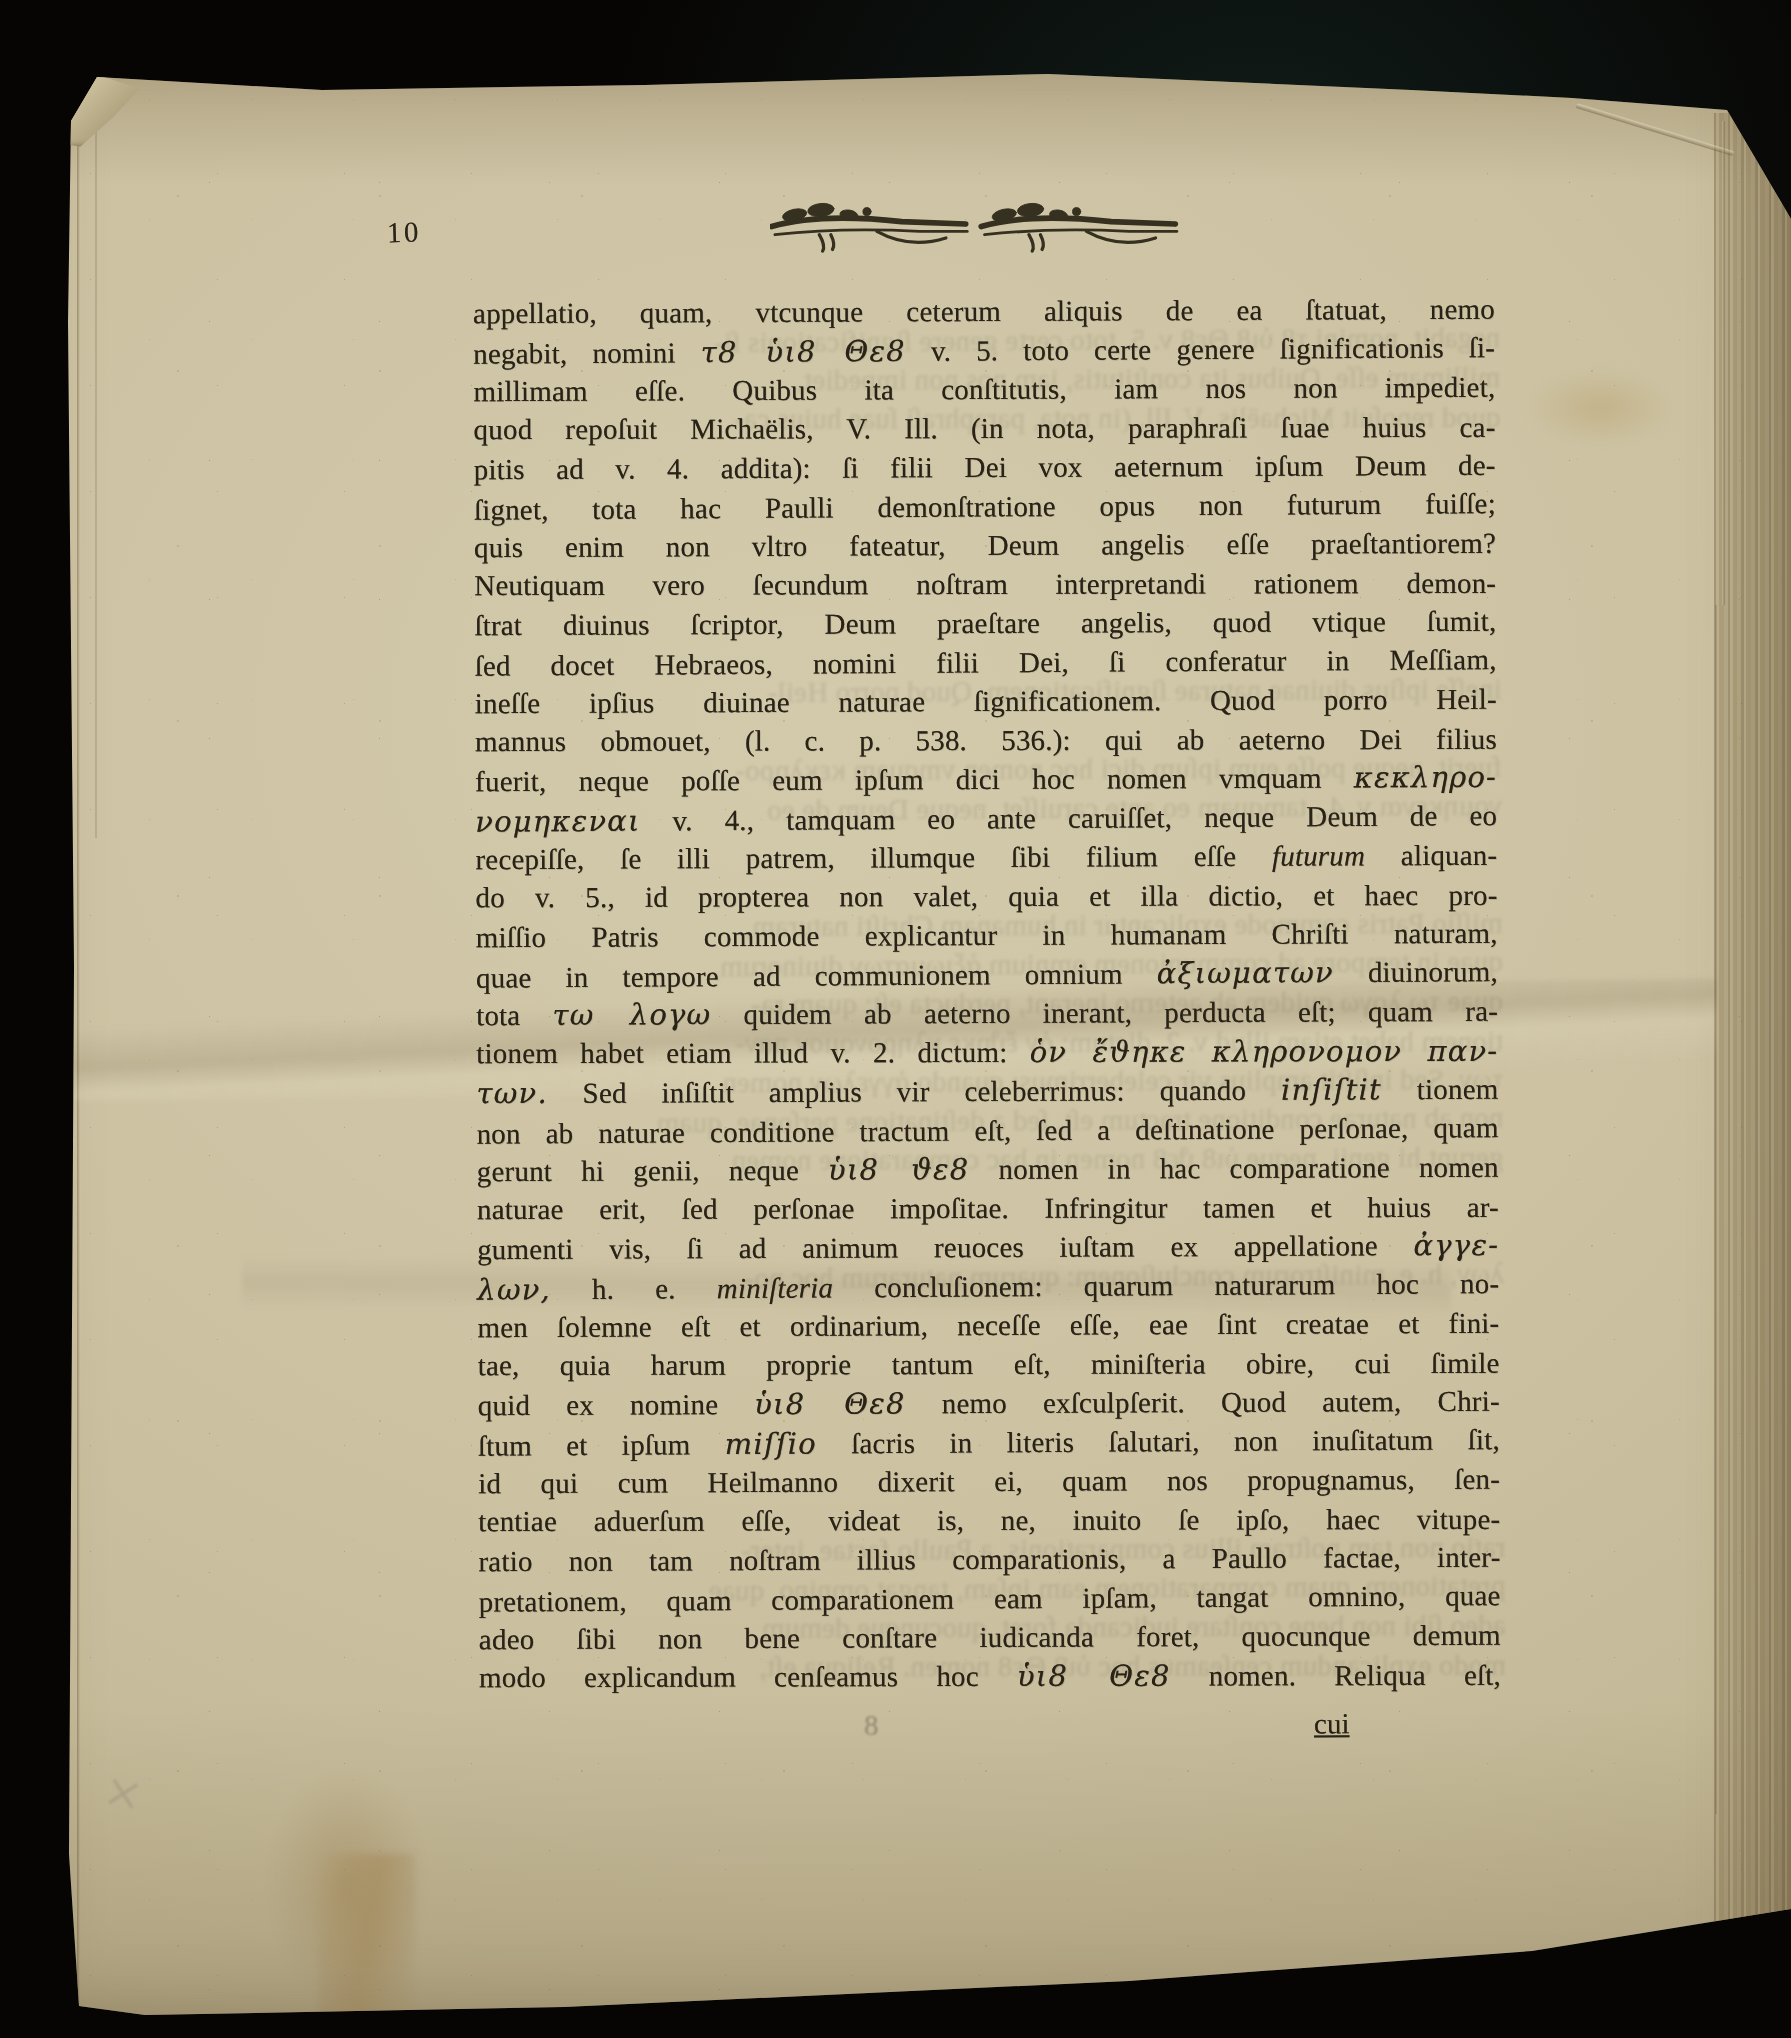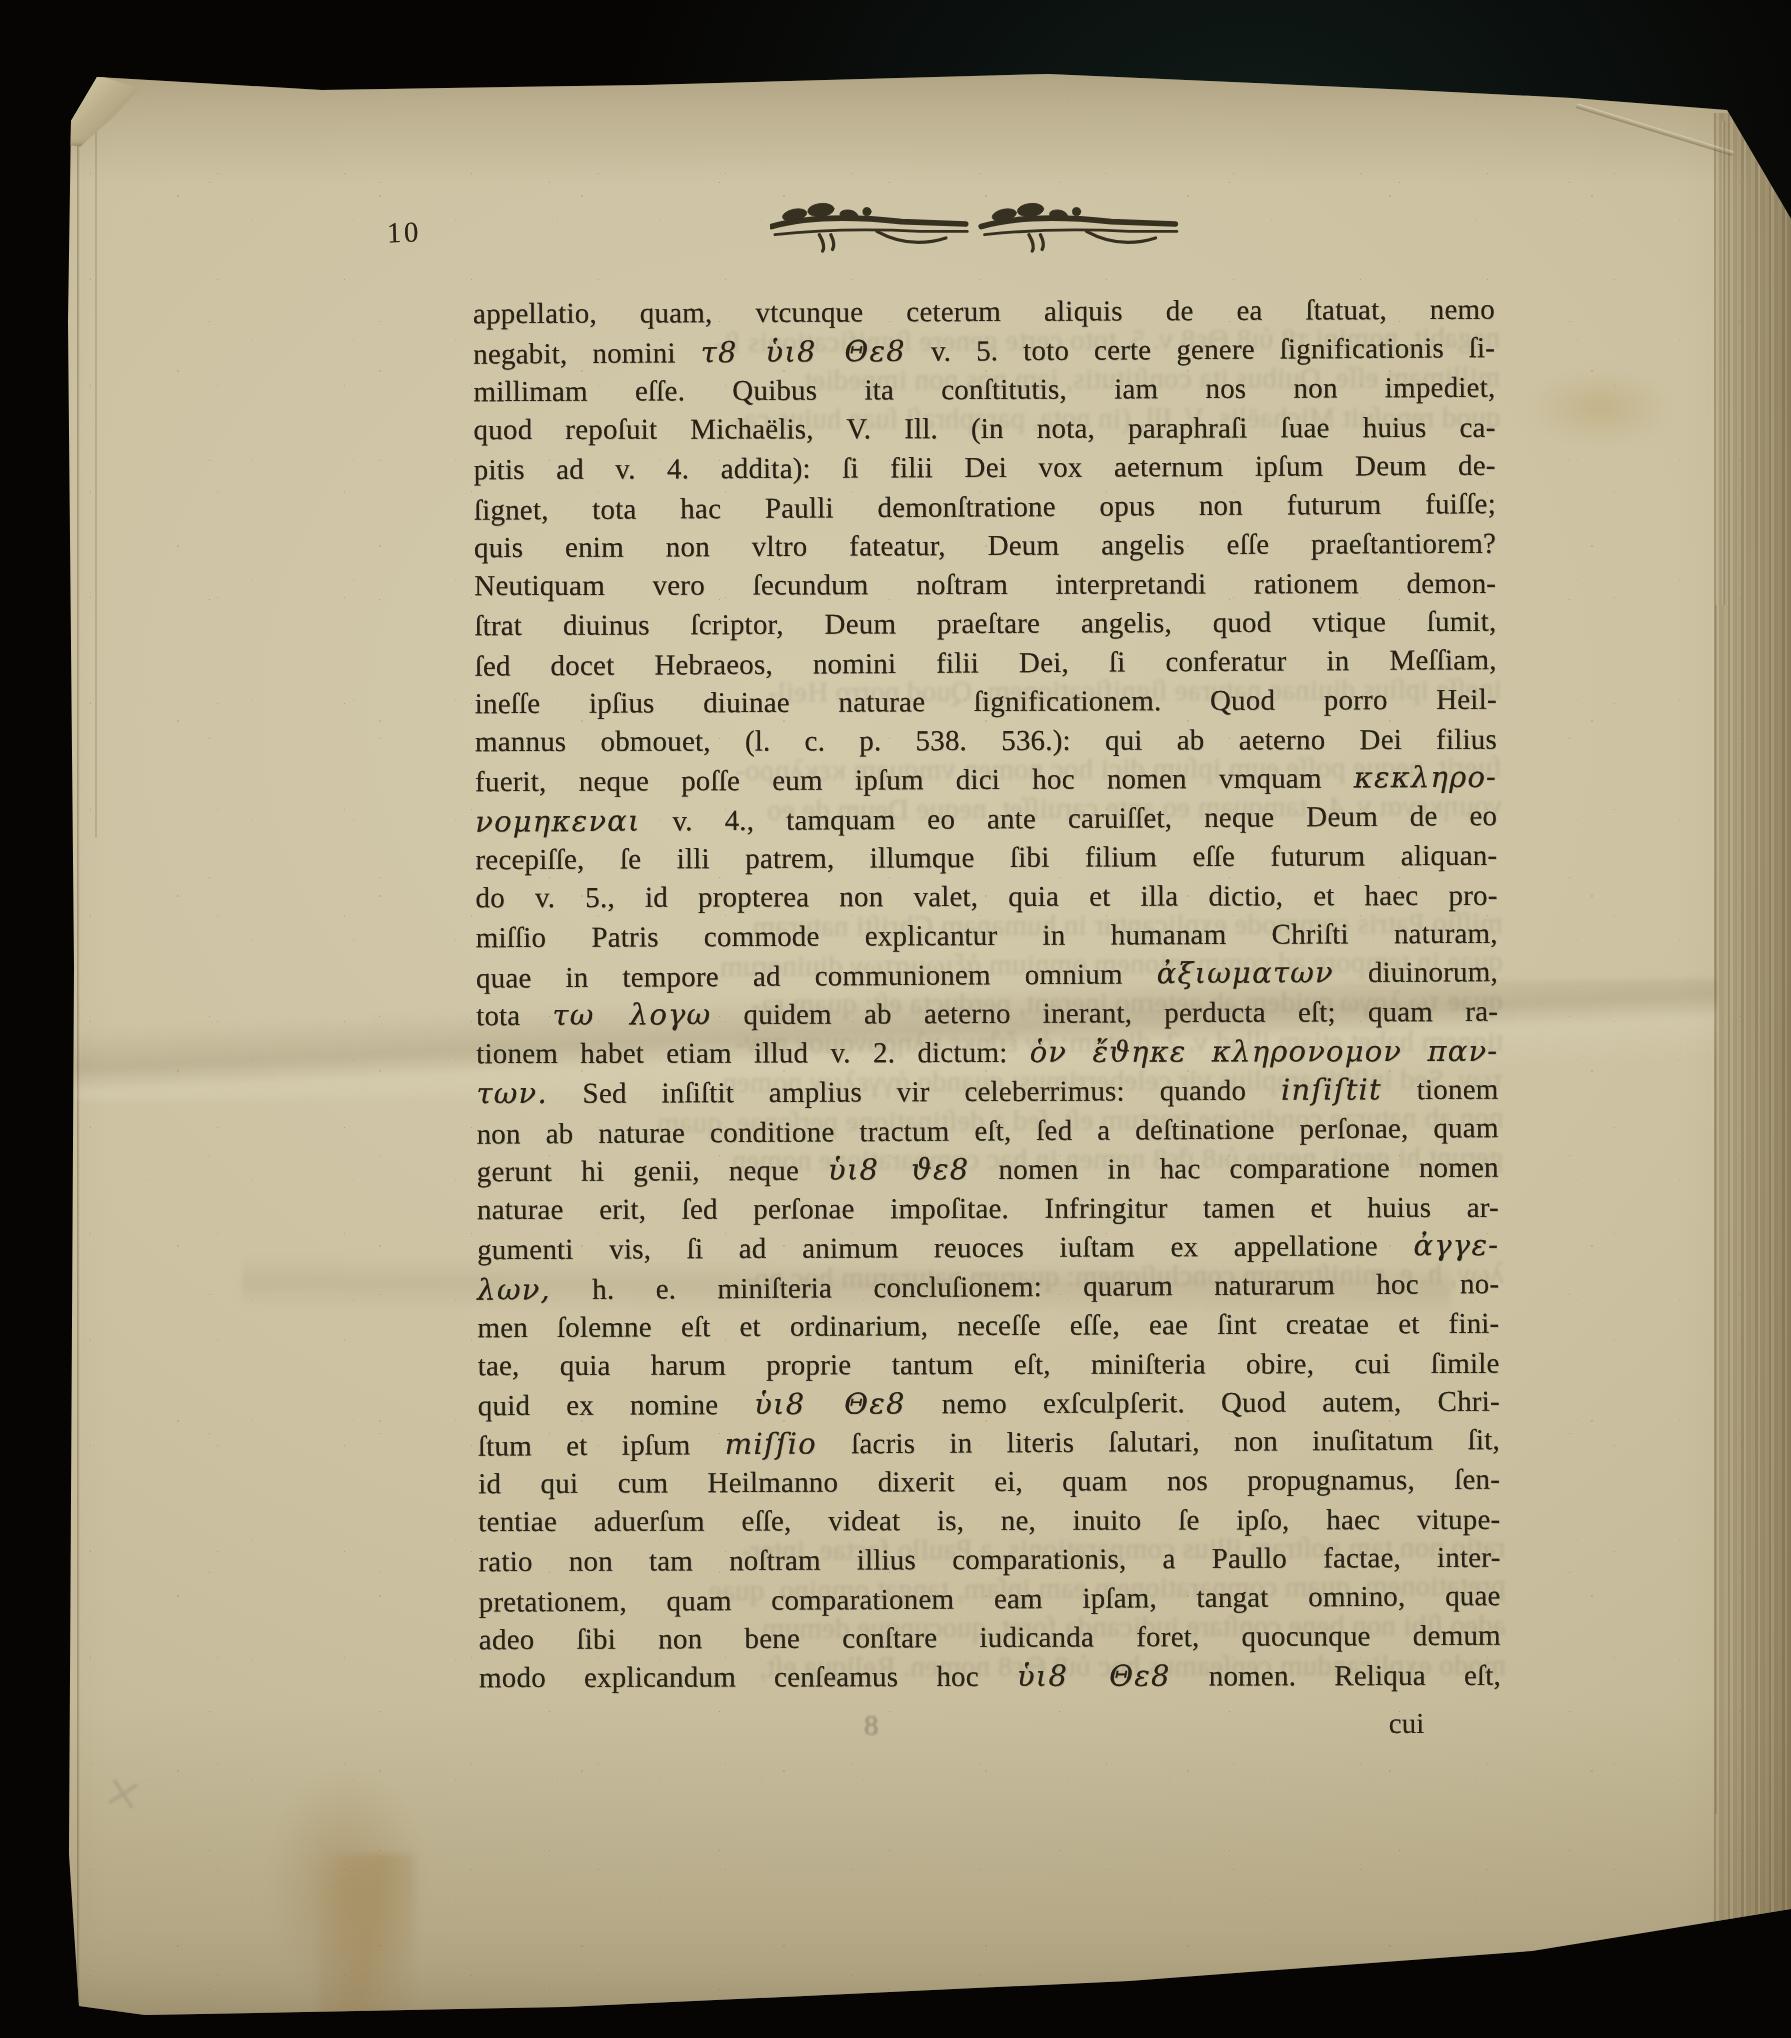--- a/index.html
+++ b/index.html
@@ -84,25 +84,25 @@
   .line{position:relative;height:39px;line-height:39px;text-align:justify;
     letter-spacing:0.2px;
     text-shadow:0 0 0.5px rgba(41,34,22,.55), 0.7px 0.8px 0.6px rgba(41,34,22,.16);}
   .line::after{content:"";display:inline-block;width:100%;height:0;}
   .line:nth-child(4n){transform:rotate(.12deg);}
   .line:nth-child(4n+2){transform:rotate(-.12deg) translateY(0.4px);}
   .ghost::before{content:attr(data-text);position:absolute;left:4.8px;top:-10.5px;
     width:100%;color:#4b4434;opacity:.13;filter:blur(1.5px);
     transform:scaleX(-1);text-align:left;pointer-events:none;}
   .seg-r{}
-  .seg-i{}
+  .seg-i{font-style:italic;}
   .seg-g{font-style:italic;font-family:"DejaVu Serif",serif;letter-spacing:1.2px;}
   .catchword{position:absolute;left:1314px;top:1707px;width:185px;
-    text-align:center;font-size:29px;color:#292216;transform:rotate(-.3deg);
-    text-shadow:0 0 0.5px rgba(41,34,22,.5);}
+    text-align:left;font-size:29px;color:#292216;transform:rotate(-.3deg);
+    text-shadow:0 0 0.5px rgba(41,34,22,.5);text-decoration:underline;}
   .sigmark{position:absolute;left:864px;top:1709px;font-size:29px;
     color:#3a332a;opacity:.38;filter:blur(0.8px);}
 </style>
 </head>
 <body>
 
 <div class="stage">
   <div class="paper">
     <div class="tone-top"></div>
     <div class="tone-bottom"></div>

